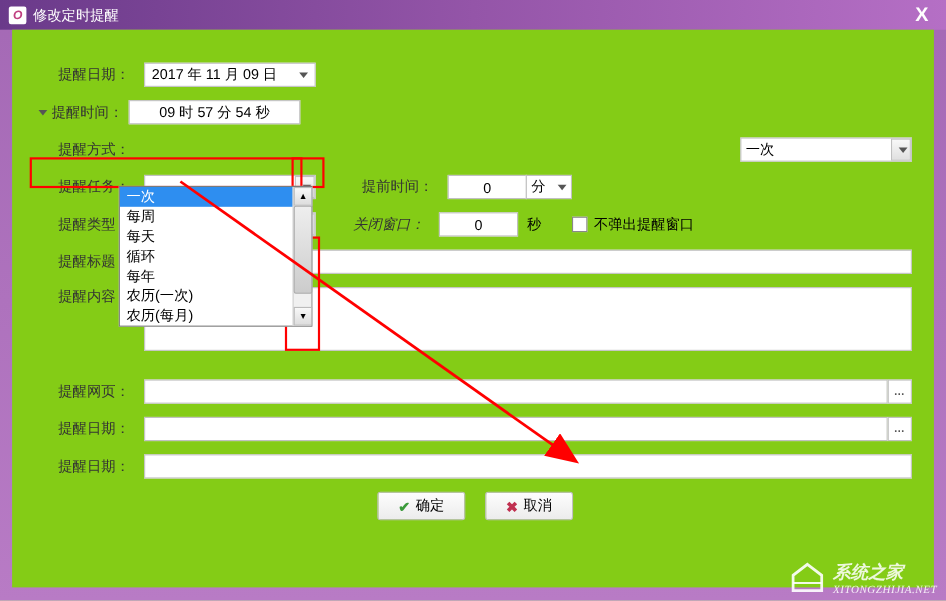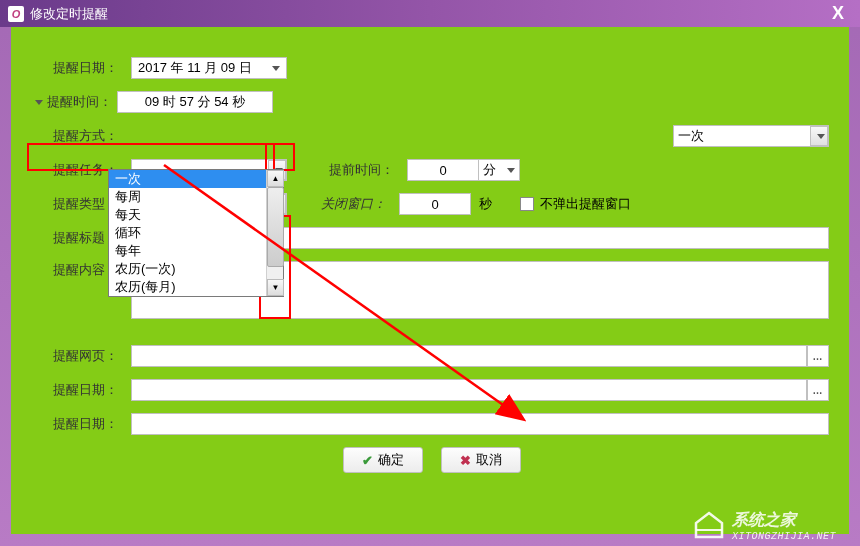--- a/index.html
+++ b/index.html
@@ -246,24 +246,24 @@
       display: flex;
       align-items: center;
       gap: 5px;
       cursor: pointer;
       font-size: 13px;
     }
     .ok-icon { color: #3a9a3a; font-weight: bold; }
     .cancel-icon { color: #c03050; font-weight: bold; }
     .watermark {
       position: absolute;
-      right: 16px;
+      right: 0;
       bottom: 0;
       color: rgba(255,255,255,0.85);
-      font-family: Liberation Mono, monospace;
+      font-family: Liberation Serif, serif;
       font-size: 14px;
       font-style: italic;
       display: flex;
       align-items: center;
       gap: 6px;
       padding: 4px 8px;
     }
     .watermark-logo {
       width: 34px;
       height: 30px;

